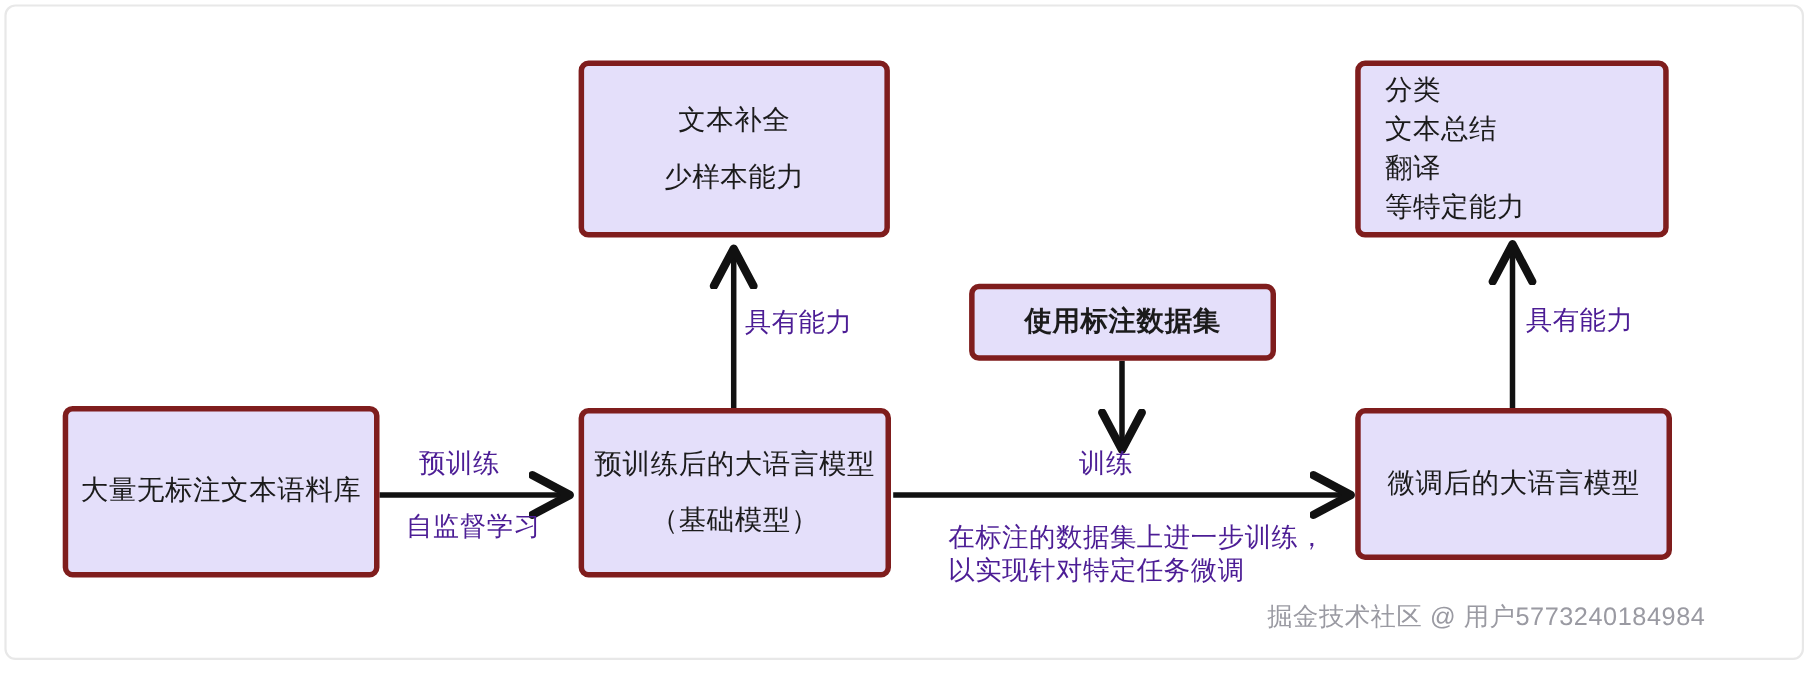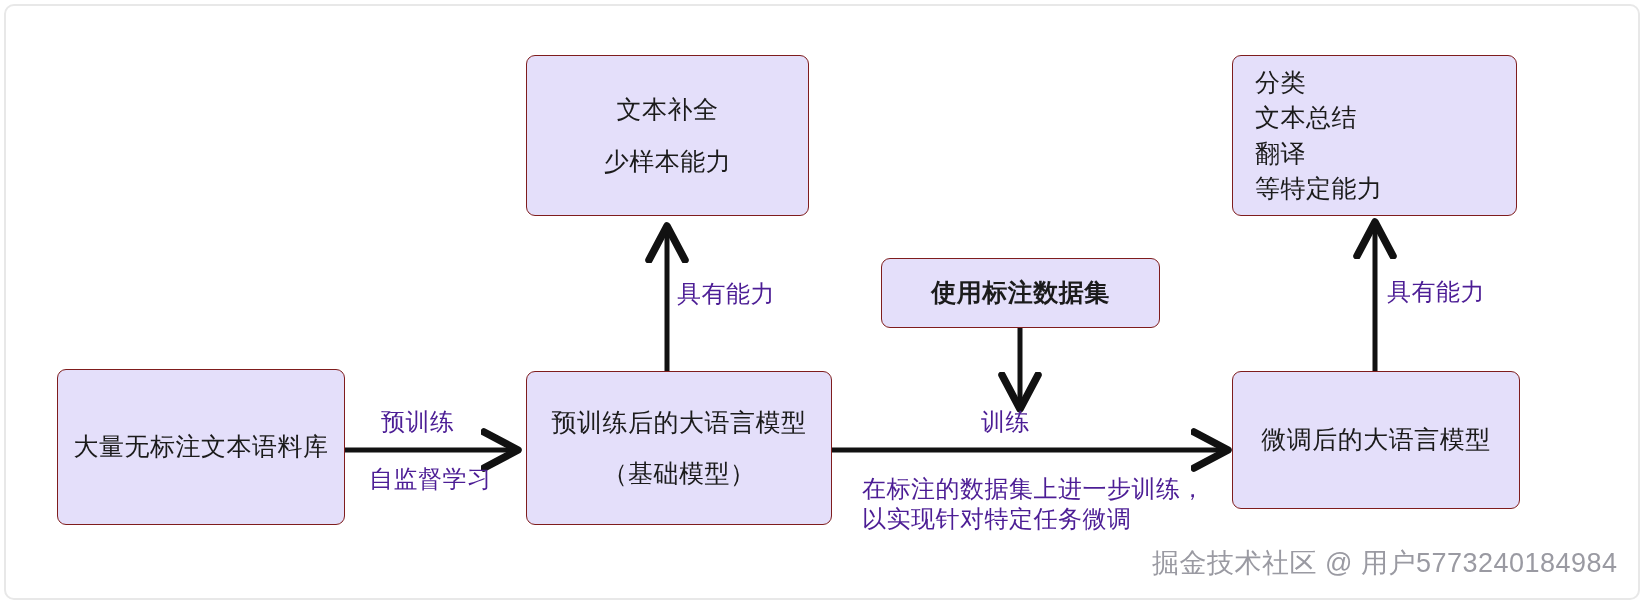--- a/index.html
+++ b/index.html
@@ -25,21 +25,21 @@
     height: 596px;
     border: 2px solid #e8e8e8;
     border-radius: 10px;
     box-sizing: border-box;
     pointer-events: none;
   }
   .node {
     position: absolute;
     box-sizing: border-box;
     background: #e4dffa;
-    border: 1px solid #7f1d1d;
+    border: 5px solid #7f1d1d;
     border-radius: 9px;
     display: flex;
     flex-direction: column;
     justify-content: center;
     color: #1b1b1b;
     font-size: 25px;
     line-height: 1.42;
     letter-spacing: 0.5px;
   }
   .node.center-text {
@@ -59,21 +59,21 @@
     position: absolute;
     color: #4c1d95;
     font-size: 24px;
     line-height: 1.45;
     white-space: nowrap;
     letter-spacing: 0.5px;
   }
   .watermark {
     position: absolute;
     color: #9a9aa2;
-    font-size: 27px;
+    font-size: 23px;
     white-space: nowrap;
     letter-spacing: 0.5px;
   }
   svg.wires {
     position: absolute;
     left: 0;
     top: 0;
     width: 1648px;
     height: 612px;
     pointer-events: none;
@@ -101,21 +101,21 @@
 
     <line x1="812" y1="450" x2="1222" y2="450" stroke="#111111" stroke-width="5" marker-end="url(#arrowhead)"></line>
 
     <line x1="1375" y1="373" x2="1375" y2="228" stroke="#111111" stroke-width="5" marker-end="url(#arrowhead)"></line>
   </svg>
 
   <div class="node center-text" style="left:57px; top:369px; width:288px; height:156px;">
     <span class="line">大量无标注文本语料库</span>
   </div>
 
-  <div class="node center-text" style="left:526px; top:371px; width:306px; height:154px;">
+  <div class="node center-text" style="left:526px; top:371px; width:284px; height:154px;">
     <span class="line">预训练后的大语言模型</span>
     <span class="line">（基础模型）</span>
   </div>
 
   <div class="node center-text" style="left:526px; top:55px; width:283px; height:161px;">
     <span class="line">文本补全</span>
     <span class="line">少样本能力</span>
   </div>
 
   <div class="node center-text" style="left:881px; top:258px; width:279px; height:70px;font-weight:bold;">

